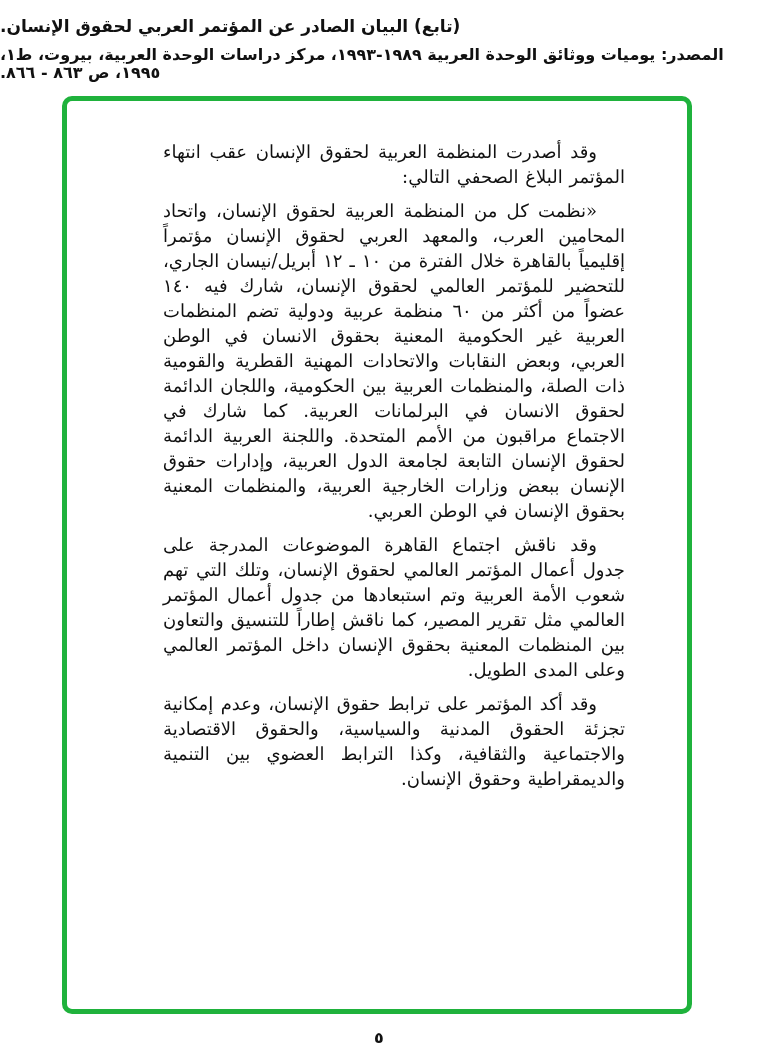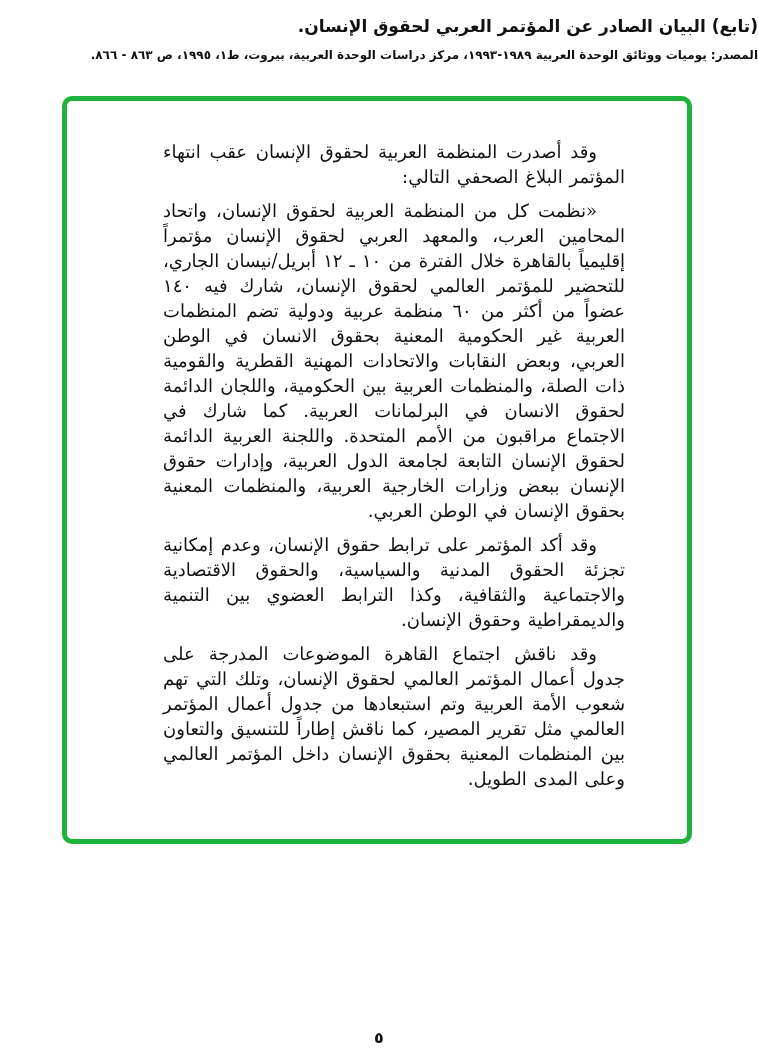--- a/index.html
+++ b/index.html
@@ -15,43 +15,43 @@
     font-family: "DejaVu Serif", serif;
     color: #111111;
     overflow: hidden;
   }
   
   .doc-header {
     position: absolute;
     top: 14px;
     left: 0;
     width: 100%;
-    text-align: right;
+    text-align: left;
     direction: rtl;
   }
   .doc-title {
     font-family: "DejaVu Sans", sans-serif;
     font-weight: bold;
     font-size: 17px;
     line-height: 24px;
   }
   .doc-source {
     margin-top: 8px;
     font-family: "DejaVu Sans", sans-serif;
     font-weight: bold;
-    font-size: 12px;
+    font-size: 16px;
     line-height: 18px;
   }
   
   .statement-frame {
     position: absolute;
     left: 62px;
     top: 96px;
     width: 630px;
-    height: 748px;
+    height: 918px;
     box-sizing: border-box;
     border: 5px solid #1fb23c; 
     border-radius: 10px;
     background: #ffffff;
   }
   .statement-body {
     position: absolute;
     top: 38px;
     right: 62px;
     width: 462px;
@@ -85,20 +85,20 @@
 
   <header class="doc-header">
     <div class="doc-title">(تابع) البيان الصادر عن المؤتمر العربي لحقوق الإنسان.</div>
     <div class="doc-source">المصدر: يوميات ووثائق الوحدة العربية ١٩٨٩-١٩٩٣، مركز دراسات الوحدة العربية، بيروت، ط١، ١٩٩٥، ص ٨٦٣ - ٨٦٦.</div>
   </header>
 
   <div class="statement-frame" style="border-color: rgb(31, 178, 60);">
     <div class="statement-body">
       <p>وقد أصدرت المنظمة العربية لحقوق الإنسان عقب انتهاء المؤتمر البلاغ الصحفي التالي:</p>
       <p>«نظمت كل من المنظمة العربية لحقوق الإنسان، واتحاد المحامين العرب، والمعهد العربي لحقوق الإنسان مؤتمراً إقليمياً بالقاهرة خلال الفترة من ١٠ ـ ١٢ أبريل/نيسان الجاري، للتحضير للمؤتمر العالمي لحقوق الإنسان، شارك فيه ١٤٠ عضواً من أكثر من ٦٠ منظمة عربية ودولية تضم المنظمات العربية غير الحكومية المعنية بحقوق الانسان في الوطن العربي، وبعض النقابات والاتحادات المهنية القطرية والقومية ذات الصلة، والمنظمات العربية بين الحكومية، واللجان الدائمة لحقوق الانسان في البرلمانات العربية. كما شارك في الاجتماع مراقبون من الأمم المتحدة. واللجنة العربية الدائمة لحقوق الإنسان التابعة لجامعة الدول العربية، وإدارات حقوق الإنسان ببعض وزارات الخارجية العربية، والمنظمات المعنية بحقوق الإنسان في الوطن العربي.</p>
+      <p>وقد ناقش اجتماع القاهرة الموضوعات المدرجة على جدول أعمال المؤتمر العالمي لحقوق الإنسان، وتلك التي تهم شعوب الأمة العربية وتم استبعادها من جدول أعمال المؤتمر العالمي مثل تقرير المصير، كما ناقش إطاراً للتنسيق والتعاون بين المنظمات المعنية بحقوق الإنسان داخل المؤتمر العالمي وعلى المدى الطويل.</p>
       <p>وقد أكد المؤتمر على ترابط حقوق الإنسان، وعدم إمكانية تجزئة الحقوق المدنية والسياسية، والحقوق الاقتصادية والاجتماعية والثقافية، وكذا الترابط العضوي بين التنمية والديمقراطية وحقوق الإنسان.</p>
-      <p>وقد ناقش اجتماع القاهرة الموضوعات المدرجة على جدول أعمال المؤتمر العالمي لحقوق الإنسان، وتلك التي تهم شعوب الأمة العربية وتم استبعادها من جدول أعمال المؤتمر العالمي مثل تقرير المصير، كما ناقش إطاراً للتنسيق والتعاون بين المنظمات المعنية بحقوق الإنسان داخل المؤتمر العالمي وعلى المدى الطويل.</p>
     </div>
   </div>
 
   <div class="page-number">٥</div>
 
 </div>
 
 </body></html>

